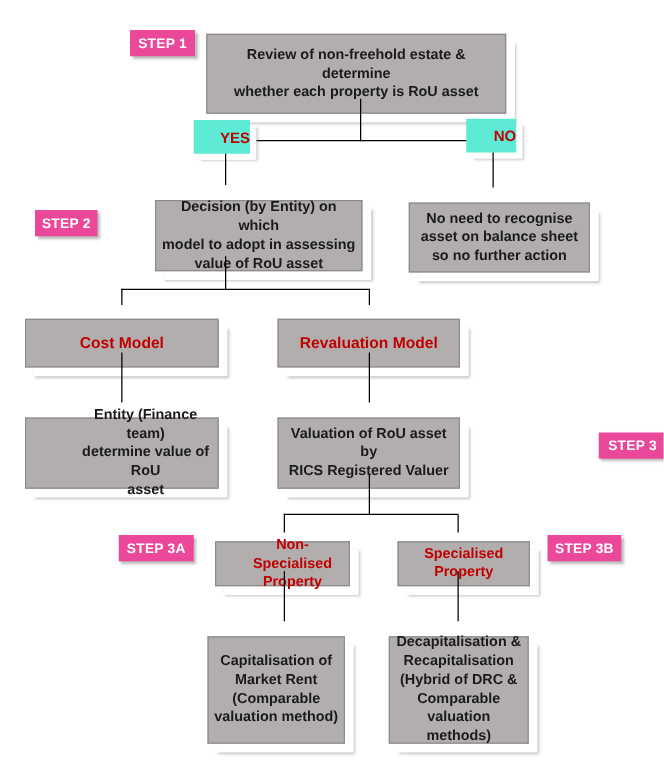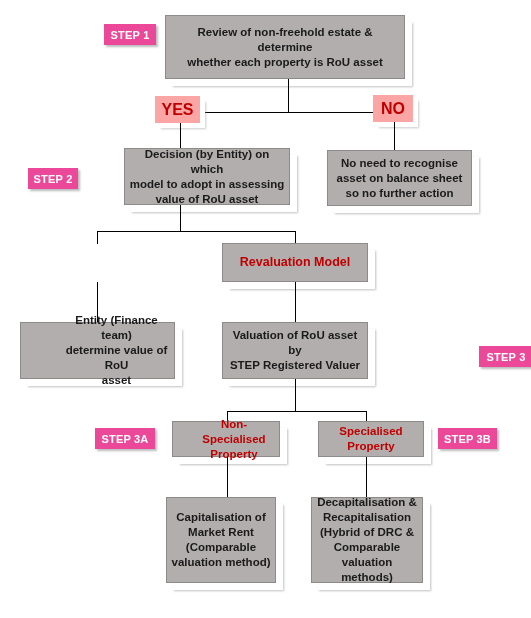--- a/index.html
+++ b/index.html
@@ -26,41 +26,42 @@
     display: flex;
     align-items: center;
     justify-content: flex-start;
     text-align: center;
     color: #1a1a1a;
     font-size: 11.5px;
     line-height: 15px;
     font-weight: 700;
     padding: 2px 4px;
     box-shadow: 7px 7px 0 0 #ffffff, 8px 8px 2px 0 rgba(120,120,120,0.45);
+    margin-top: 12px;
   }
   .node.red-text {
     color: #c00000;
   }
   .node .txt {
     white-space: pre-line;
     display: block;
     width: 100%;
   }
   
   .label-box {
     position: absolute;
     box-sizing: border-box;
-    background: #fca5a5;
+    background: #5eead4;
     border: none;
     display: flex;
     align-items: center;
-    justify-content: center;
+    justify-content: flex-end;
     color: #c00000;
     font-weight: 700;
-    font-size: 16px;
+    font-size: 12px;
     box-shadow: 5px 5px 0 0 #ffffff, 6px 6px 2px 0 rgba(140,140,140,0.45);
   }
   
   .badge {
     position: absolute;
     box-sizing: border-box;
     background: #ec4899;
     color: #ffffff;
     font-weight: 700;
     font-size: 11px;
@@ -120,37 +121,40 @@
     <span class="txt">No need to recognise
 asset on balance sheet
 so no further action</span>
   </div>
 
   <div class="ln v" style="left:180px; top:205px; height:27px;"></div>
   <div class="ln h" style="left:97px; top:231px; width:198px;"></div>
   <div class="ln v" style="left:97px; top:231px; height:13px;"></div>
   <div class="ln v" style="left:295px; top:231px; height:13px;"></div>
 
+  <div class="node red-text" style="left:20px; top:243px; width:155px; height:39px; font-size:12.5px;">
+    <span class="txt">Cost Model</span>
+  </div>
 
   <div class="node red-text" style="left:222px; top:243px; width:146px; height:39px; font-size:12.5px;">
     <span class="txt">Revaluation Model</span>
   </div>
 
   <div class="ln v" style="left:97px; top:282px; height:40px;"></div>
   <div class="ln v" style="left:295px; top:282px; height:40px;"></div>
 
   <div class="node" style="left:20px; top:322px; width:155px; height:57px;padding-left:42px;">
     <span class="txt">Entity (Finance team)
 determine value of RoU
 asset</span>
   </div>
 
   <div class="node" style="left:222px; top:322px; width:146px; height:57px;">
     <span class="txt">Valuation of RoU asset by
-STEP Registered Valuer</span>
+RICS Registered Valuer</span>
   </div>
 
   <div class="badge" style="left:440px; top:346px; width:54px; height:21px;margin-left:39px;">
     <span>STEP 3</span>
   </div>
 
   <div class="ln v" style="left:295px; top:379px; height:33px;"></div>
   <div class="ln h" style="left:227px; top:411px; width:139px;"></div>
   <div class="ln v" style="left:227px; top:411px; height:15px;"></div>
   <div class="ln v" style="left:366px; top:411px; height:15px;"></div>

